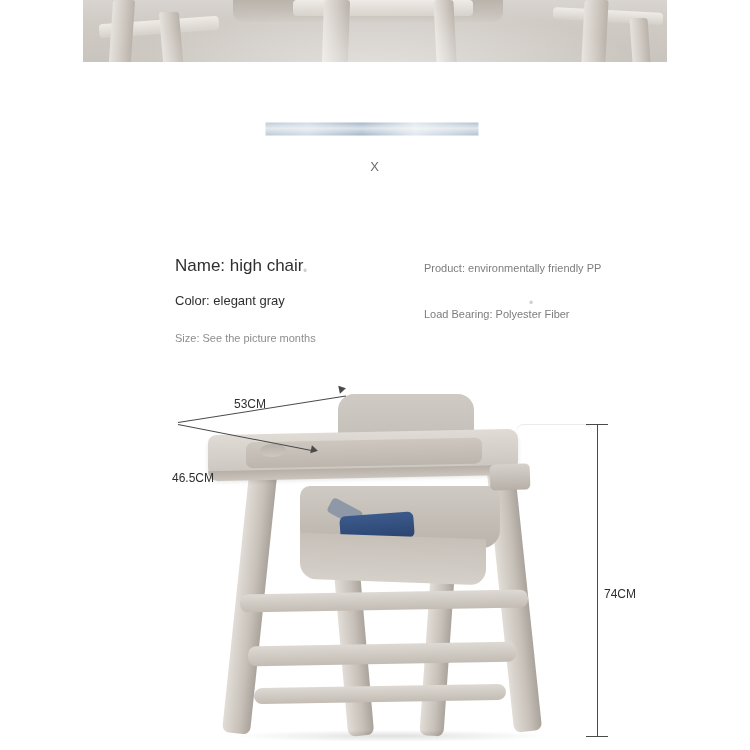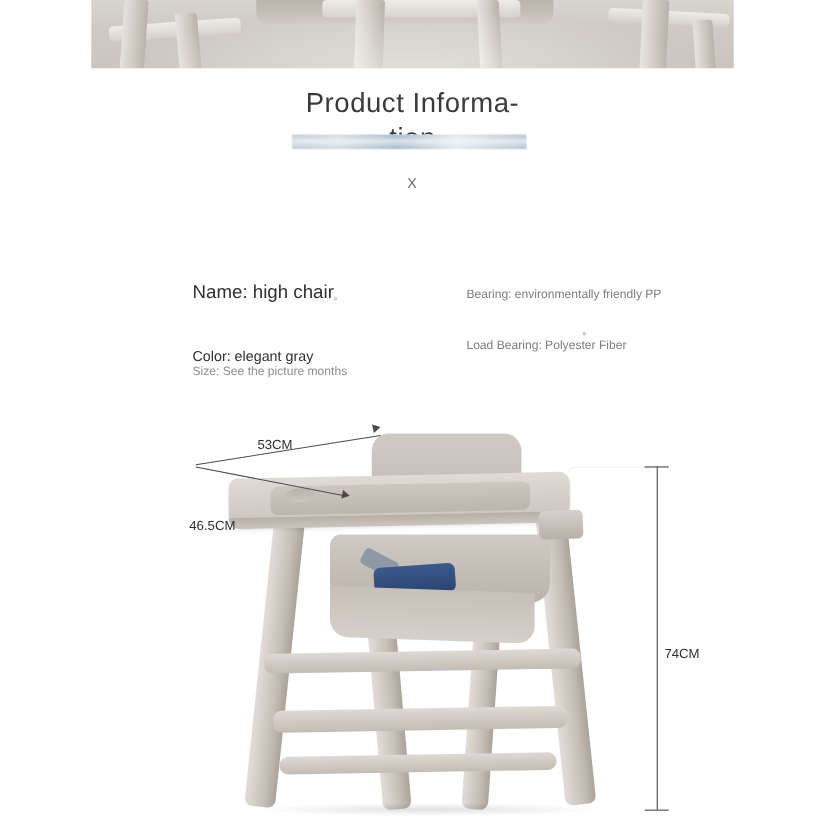--- a/index.html
+++ b/index.html
@@ -85,21 +85,21 @@
   }
   .spec{
     position:absolute;color:#2f2f2f;
   }
   .spec .big{font-size:17px;}
   .spec .mid{font-size:13px;}
   .spec .small{font-size:11px;color:#8d8d8d;}
   .spec .small2{font-size:11px;color:#7d7d7d;}
 
   .s-name{left:175px;top:4px;}
-  .s-color{left:175px;top:39px;margin-top:24px;}
+  .s-color{left:175px;top:39px;}
   .s-size{left:175px;top:76px;}
   .s-material{left:424px;top:4px;width:180px;line-height:1.35;}
   .s-load{left:424px;top:52px;}
   .s-age{left:424px;top:72px;}
 
   .watermark{
     position:absolute;color:#cfcfcf;font-size:12px;pointer-events:none;
   }
   .wm1{left:303px;top:12px;}
   .wm2{left:529px;top:44px;}
@@ -222,42 +222,36 @@
       <div class="leg l1"></div>
       <div class="leg l2"></div>
       <div class="leg l3"></div>
       <div class="leg l4"></div>
       <div class="leg l5"></div>
       <div class="leg l6"></div>
       <div class="strip-vignette"></div>
     </div>
   </div>
 
-  <div class="heading-wrap">
-    <div class="heading">
-      <span>Product Informa-</span><br>
-      <span>tion</span>
-    </div>
-  </div>
   <div class="underline-img"></div>
 
   <div class="x-mark">X</div>
 
   <div class="specs">
     <div class="spec s-name">
       <span class="big">Name: high chair</span>
     </div>
     <div class="spec s-color">
       <span class="mid">Color: elegant gray</span>
     </div>
     <div class="spec s-size">
       <span class="small">Size: See the picture months</span>
     </div>
     <div class="spec s-material">
-      <span class="small2">Bearing: environmentally friendly PP</span>
+      <span class="small2">Product: environmentally friendly PP</span>
     </div>
     <div class="spec s-load">
       <span class="small2">Load Bearing: Polyester Fiber</span>
     </div>
     <div class="watermark wm1">•</div>
     <div class="watermark wm2">•</div>
   </div>
 
   <div class="photo">
 

